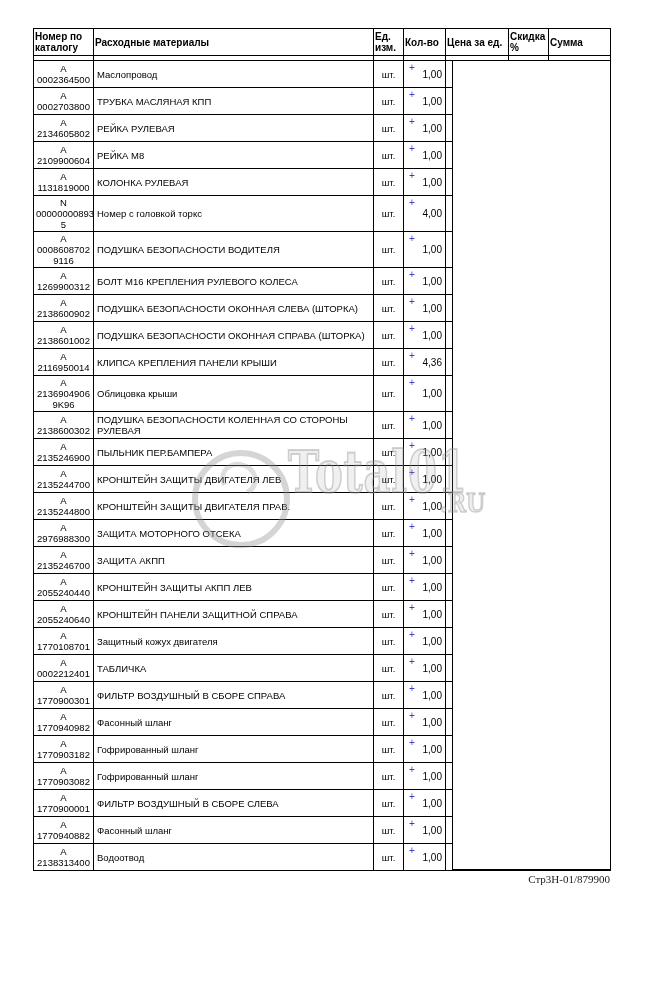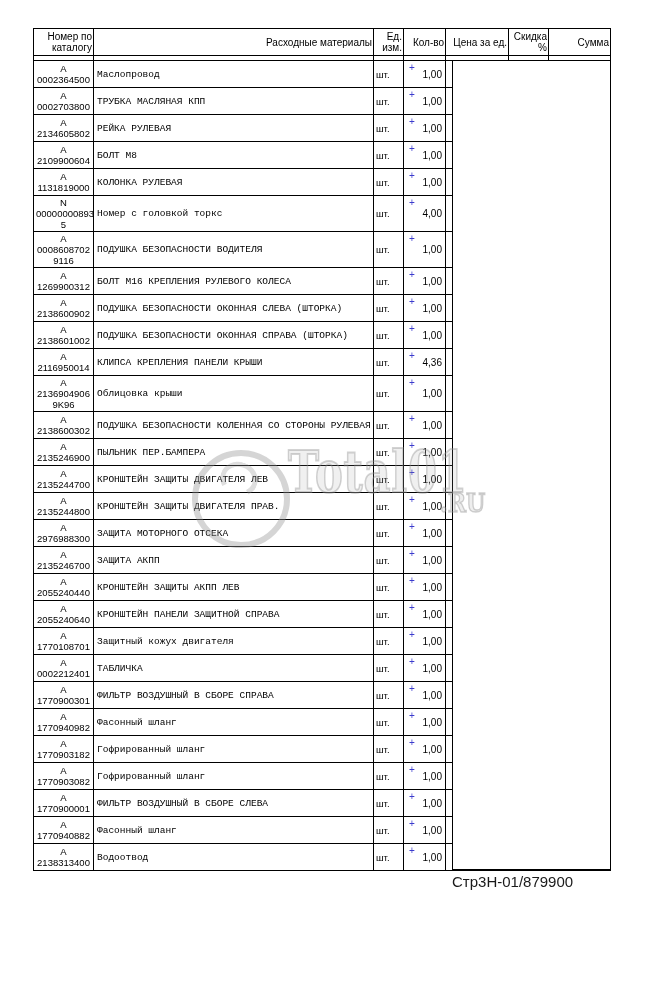--- a/index.html
+++ b/index.html
@@ -5,30 +5,30 @@
   html,body{margin:0;padding:0;}
   body{
     width:668px;height:983px;background:#ffffff;position:relative;
     font-family:"Liberation Sans",sans-serif;color:#000;overflow:hidden;
   }
   .table-wrap{position:absolute;left:33px;top:28px;z-index:1;}
   table{border-collapse:collapse;table-layout:fixed;width:577px;}
   col.c-cat{width:60px;} col.c-name{width:280px;} col.c-unit{width:30px;}
   col.c-qty{width:42px;} col.c-price{width:63px;} col.c-disc{width:40px;} col.c-sum{width:62px;}
   th{
-    border:1px solid #000;font-size:10px;font-weight:normal;text-align:right;
+    border:1px solid #000;font-size:10px;font-weight:bold;text-align:left;
     padding:2px 1px;height:22px;line-height:11px;vertical-align:middle;
   }
   tr.spacer td{border:1px solid #000;height:4px;padding:0;}
   td{border:1px solid #000;vertical-align:middle;padding:1px 2px;}
   td.cat{
     text-align:center;font-size:9.5px;line-height:11px;height:24px;
   }
-  td.name{font-size:9.5px;line-height:11px;padding-left:3px;font-family:Liberation Mono, monospace;}
-  td.unit{text-align:left;font-size:9.5px;}
+  td.name{font-size:9.5px;line-height:11px;padding-left:3px;}
+  td.unit{text-align:center;font-size:9.5px;}
   td.qty{position:relative;text-align:right;font-size:10px;padding-right:3px;}
   td.qty .plus{
     position:absolute;left:5px;top:2px;color:var(--plus-color,#3c3ccd);
     font-size:10px;line-height:10px;
   }
   
   .cover-box{
     position:absolute;left:452px;top:60px;width:157px;height:802px;
     background:#fff;border:1.5px solid #000;z-index:5;
   }
@@ -49,22 +49,22 @@
     letter-spacing:1px;transform:scaleX(0.72);transform-origin:left top;
     color:rgba(150,150,150,0.14);-webkit-text-stroke:2px rgba(145,145,145,0.40);
   }
   .wm-suffix{
     position:absolute;left:254px;top:40px;
     font-family:"DejaVu Serif",serif;font-weight:bold;font-size:26px;
     transform:scaleX(0.85);transform-origin:left top;
     color:rgba(150,150,150,0.16);-webkit-text-stroke:1.5px rgba(145,145,145,0.42);
   }
   .footer{
-    position:absolute;left:452px;top:866px;width:158px;text-align:left;
-    font-size:15px;color:#1a1a1a;z-index:6;
+    position:absolute;left:452px;top:866px;width:158px;text-align:right;
+    font-size:11px;color:#1a1a1a;z-index:6;font-family:Liberation Serif, serif;
   }
 </style>
 </head>
 <body>
 
 <div class="table-wrap">
   <table>
     <colgroup>
       <col class="c-cat">
         <col class="c-name">
@@ -138,21 +138,21 @@
     </td>
     <td></td>
     <td></td>
     <td></td>
   </tr>
         <tr>
     <td class="cat">
             <div>A</div>
             <div>2109900604</div>
           </td>
-    <td class="name">БОЛТ М8</td>
+    <td class="name">РЕЙКА М8</td>
     <td class="unit">шт.</td>
     <td class="qty">
       <span class="plus">+</span>
       <span>1,00</span>
     </td>
     <td></td>
     <td></td>
     <td></td>
   </tr>
         <tr>

